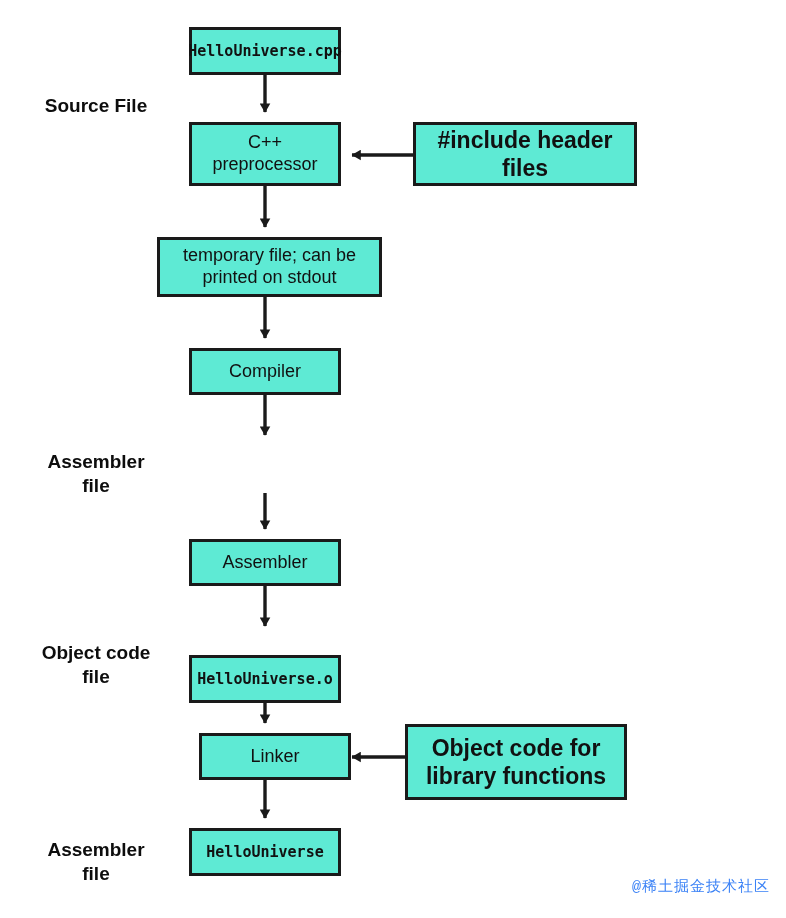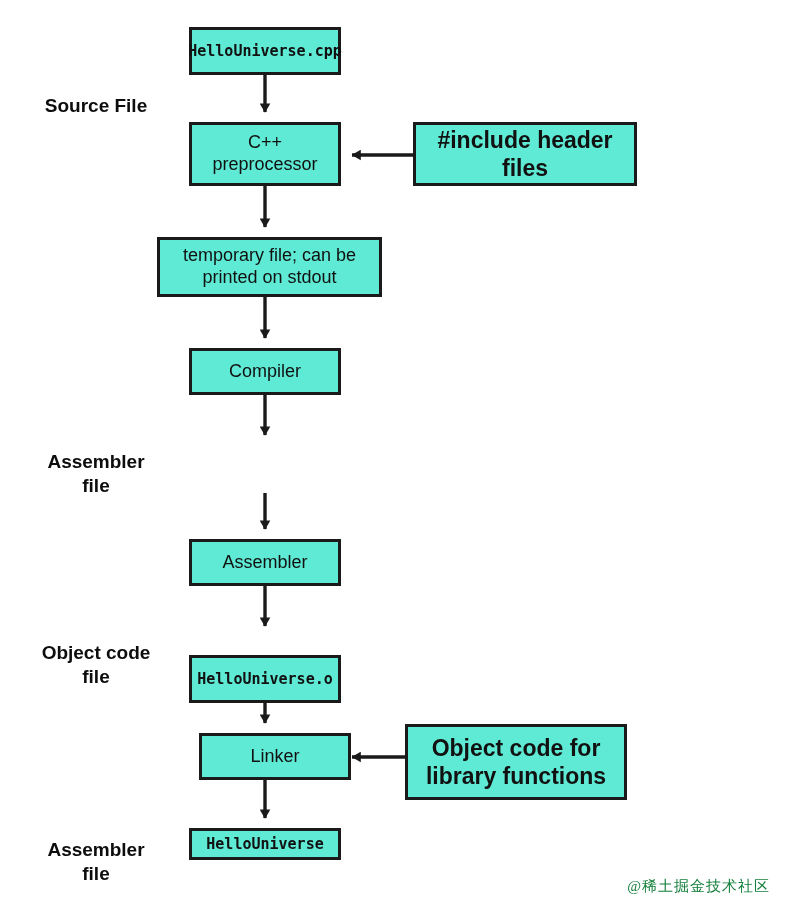--- a/index.html
+++ b/index.html
@@ -79,23 +79,23 @@
     white-space: pre-line;
     line-height: 1.25;
     width: 160px;
     left: 16px;
   }
 
   #watermark {
     position: absolute;
     right: 16px;
     bottom: 22px;
-    font-family: Liberation Serif, serif;
+    font-family: Liberation Mono, monospace;
     font-size: 15px;
-    color: #15803d;
+    color: #3b82f6;
     letter-spacing: 1px;
     user-select: none;
   }
 </style>
 </head>
 <body>
 
 <div id="diagram-canvas">
 
   <svg class="edges" viewBox="0 0 786 918" xmlns="http://www.w3.org/2000/svg">
@@ -165,19 +165,19 @@
 
   <div class="node sans" style="left:199px; top:733px; width:152px; height:47px;">
     <span class="node-label">Linker</span>
   </div>
 
   <div class="node sans-bold" style="left:405px; top:724px; width:222px; height:76px;">
     <span class="node-label">Object code for
 library functions</span>
   </div>
 
-  <div class="node mono" style="left:189px; top:828px; width:152px; height:32px;">
+  <div class="node mono" style="left:189px; top:828px; width:152px; height:48px;">
     <span class="node-label">HelloUniverse</span>
   </div>
 
   <div id="watermark">@稀土掘金技术社区</div>
 
 </div>
 
 </body></html>

